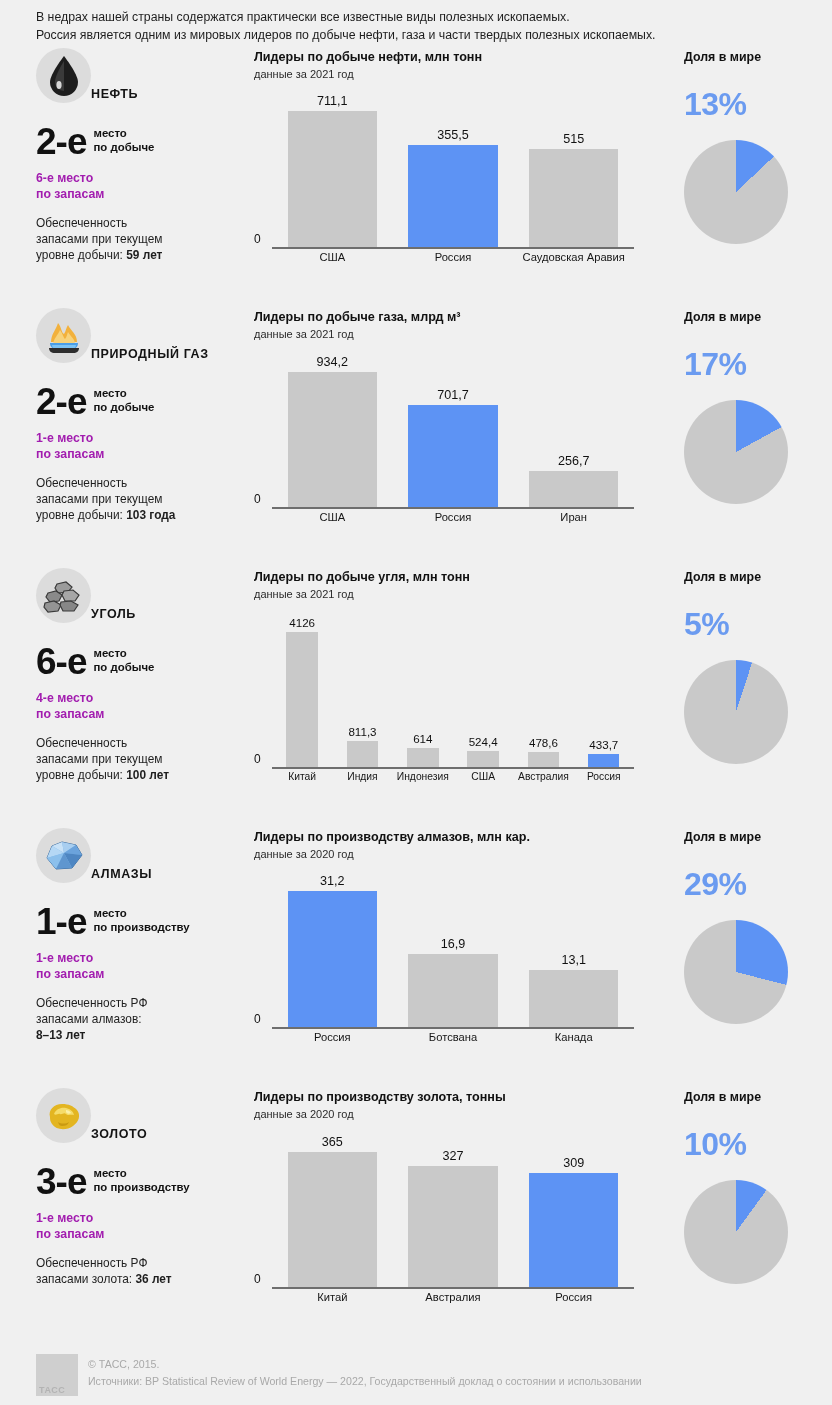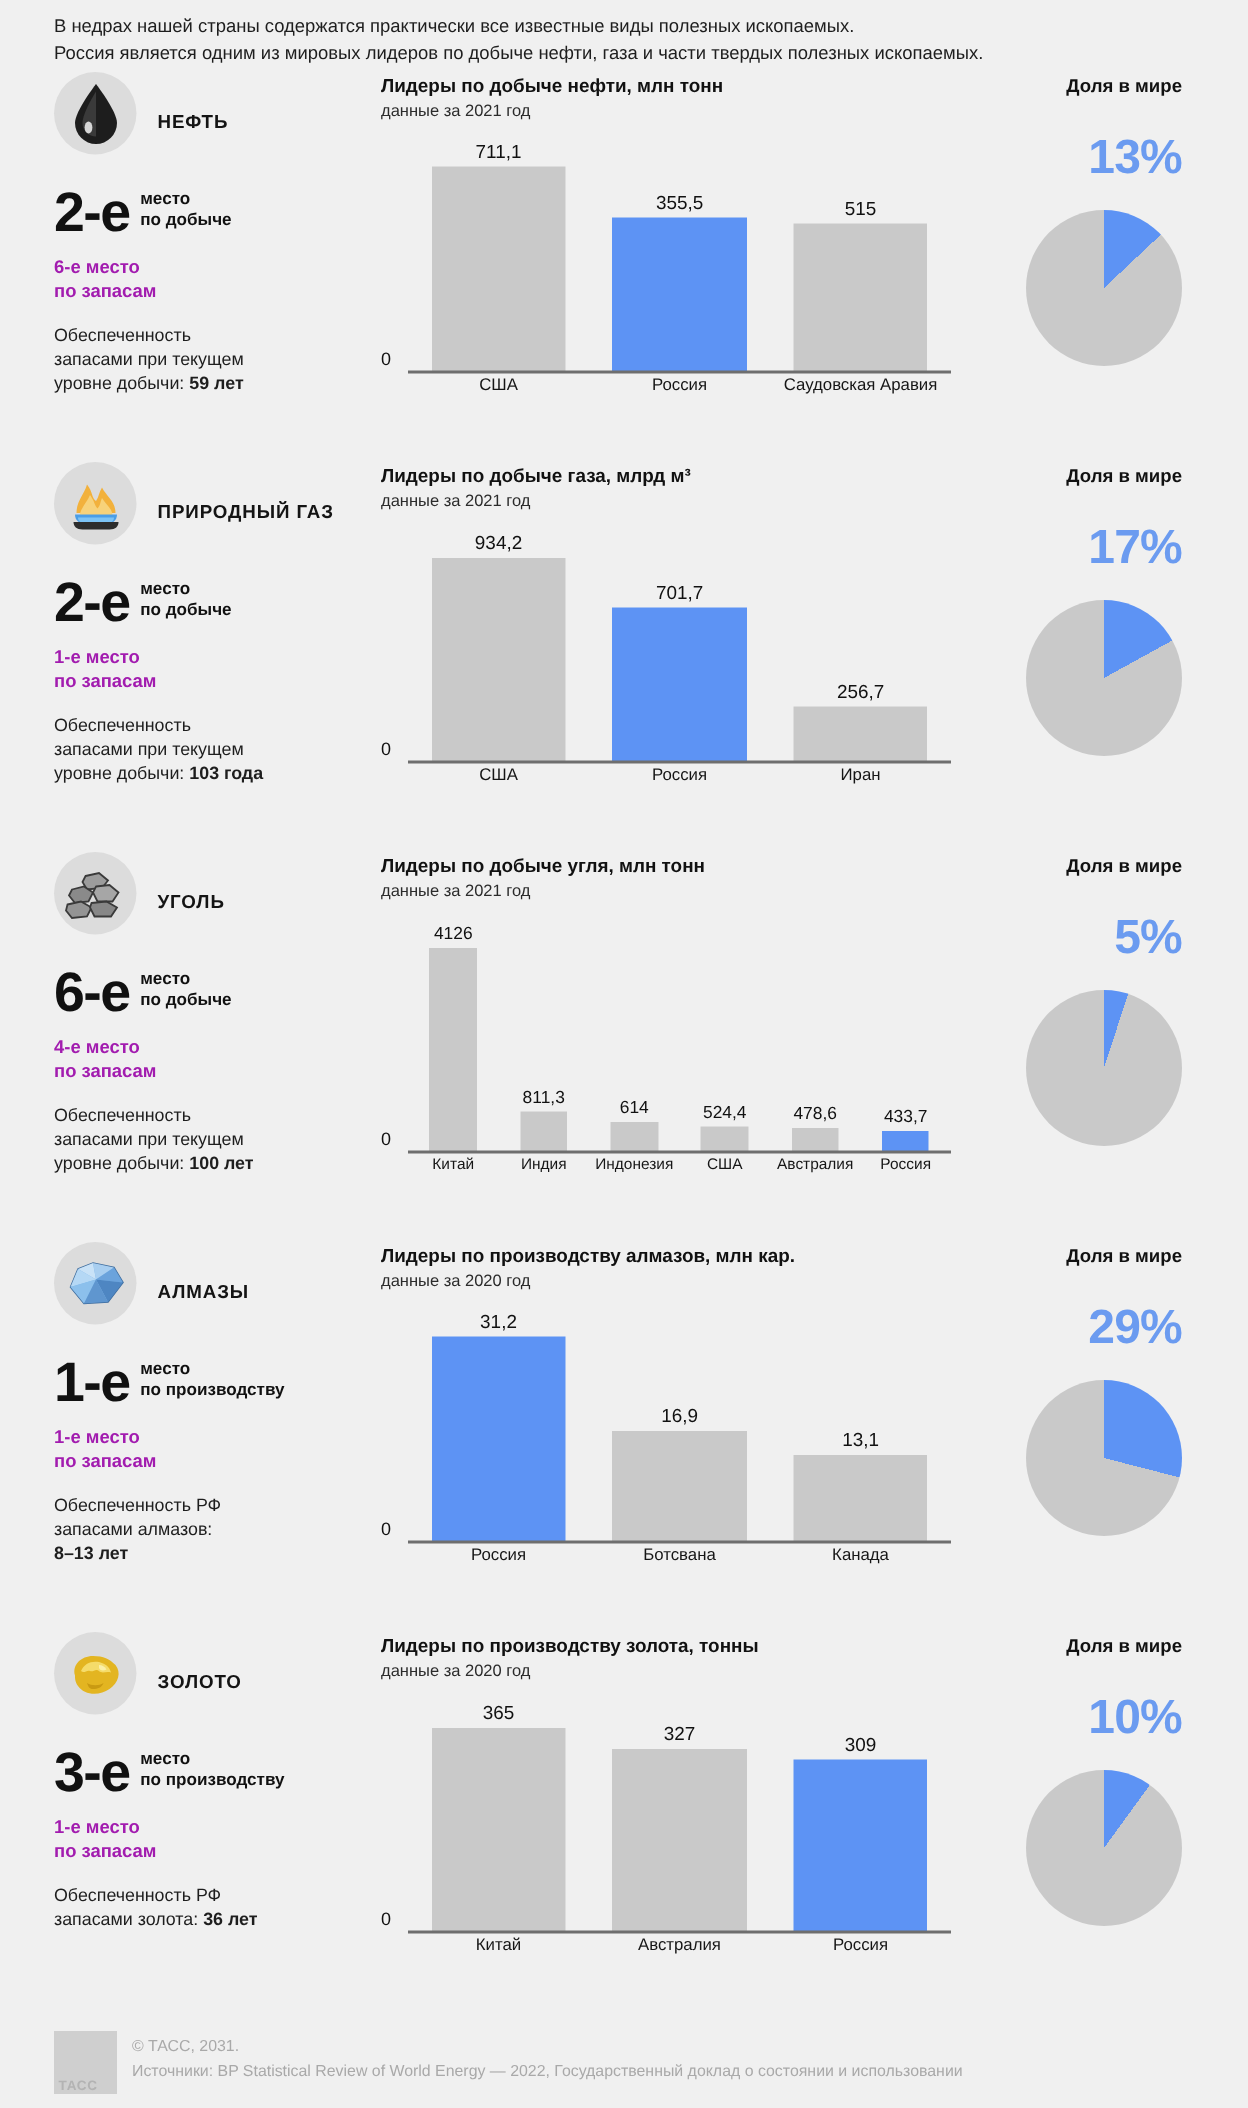--- a/index.html
+++ b/index.html
@@ -38,22 +38,22 @@
 
   
   .left {
     width: 218px;
     flex: 0 0 218px;
     position: relative;
     padding-top: 4px;
   }
   .left-head {
     display: flex;
-    align-items: center;
-    gap: 14px;
+    align-items: flex-end;
+    gap: 0;
   }
   .icon-circle {
     width: 55px;
     height: 55px;
     flex: 0 0 55px;
     border-radius: 50%;
     background: #dcdcdc;
     display: flex;
     align-items: center;
     justify-content: center;
@@ -192,21 +192,20 @@
   .plot.six .bar { width: 52%; }
   .plot.six .bar-val { font-size: 11.6px; }
   .plot.six .cat { font-size: 10.3px; }
 
   
   .share-col {
     flex: 1 1 auto;
     position: relative;
     padding-top: 5px;
     padding-left: 18px;
-    text-align: right;
   }
   .share-title {
     font-size: 12.4px;
     font-weight: bold;
     color: #111;
     line-height: 17px;
   }
   .share-pct {
     font-size: 32px;
     font-weight: bold;
@@ -605,18 +604,18 @@
           <div class="pie" style="background: conic-gradient(#5d93f4 0deg 36deg, #c9c9c9 36deg 360deg);"></div>
         </div>
       </div>
     </div>
 
   <div class="footer">
     <div class="tass-logo">
       <span>ТАСС</span>
     </div>
     <div class="footer-text">
-      <div class="footer-line">© ТАСС, 2031.</div>
+      <div class="footer-line">© ТАСС, 2015.</div>
       <div class="footer-line">Источники: BP Statistical Review of World  Energy — 2022, Государственный доклад о состоянии и использовании</div>
     </div>
   </div>
 
 </div>
 
 </body></html>

